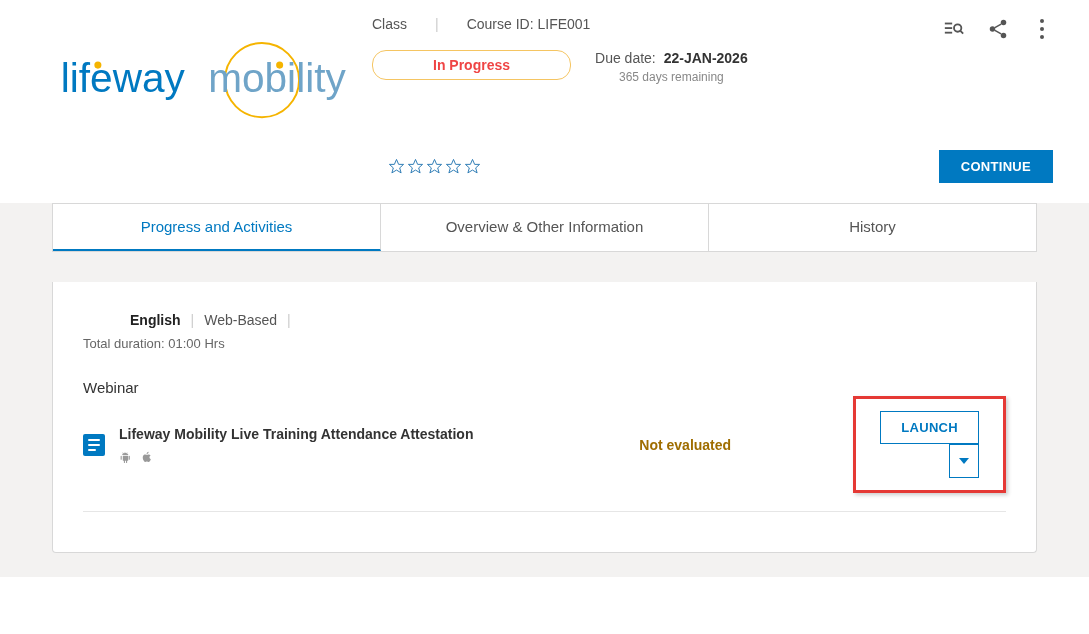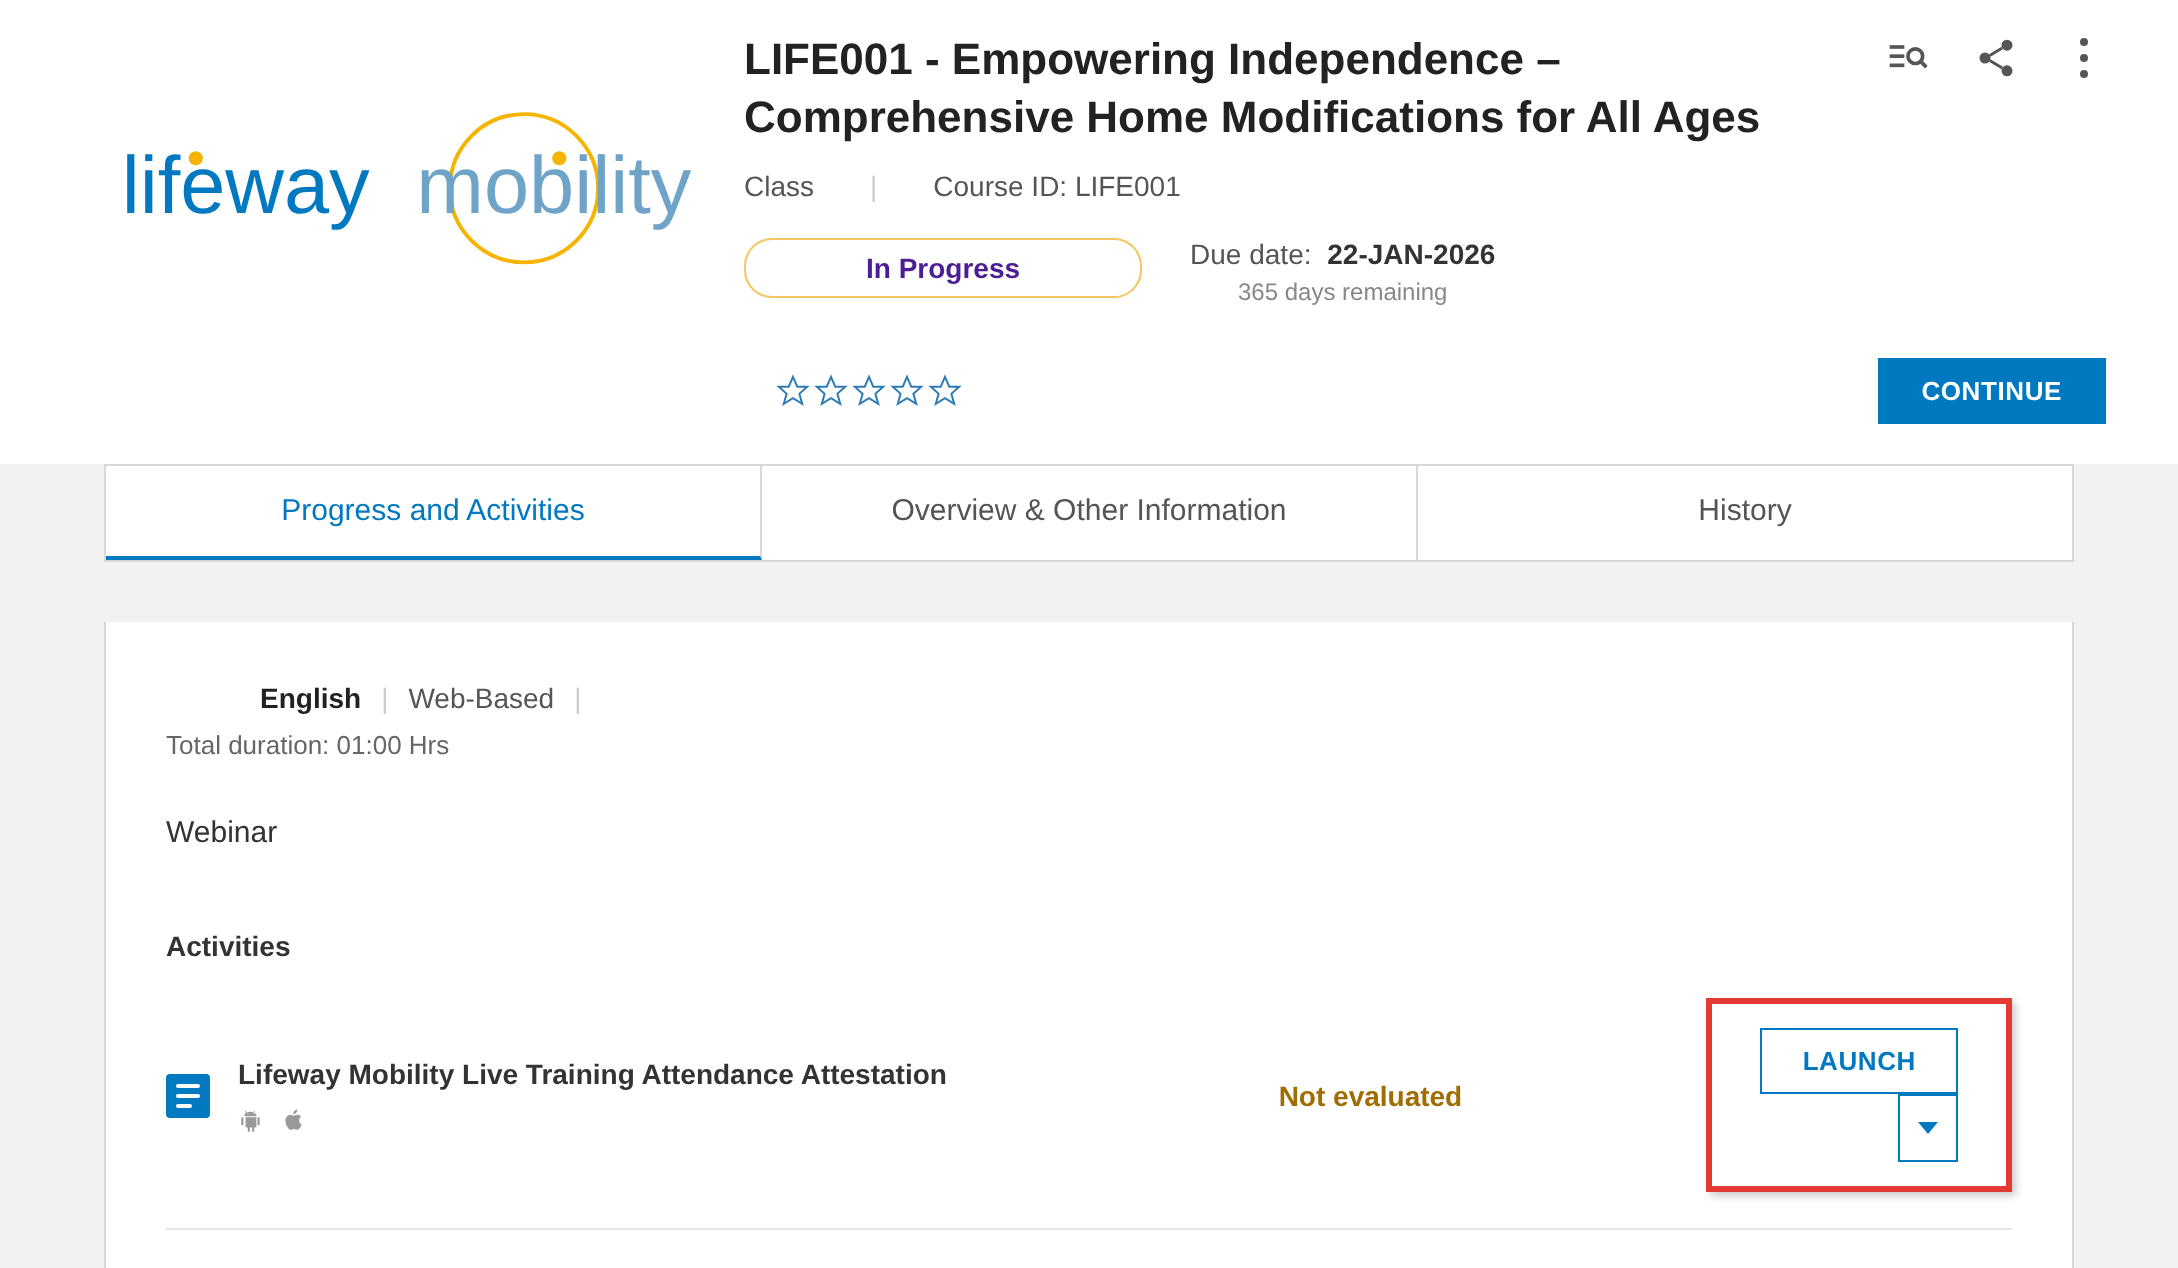--- a/index.html
+++ b/index.html
@@ -45,21 +45,21 @@
   .meta-row .vbar { color: #ccc; }
 
   .status-row {
     display: flex;
     align-items: flex-start;
     gap: 24px;
   }
 
   .status-pill {
     border: 1px solid #f5c562;
-    color: #4c1d95;
+    color: #ef4444;
     font-weight: bold;
     font-size: 14px;
     padding: 6px 60px;
     border-radius: 14px;
     background: #fff;
   }
 
   .due-block { font-size: 14px; }
   .due-label { color: #555; margin-right: 4px; }
   .due-date { font-weight: bold; color: #333; }
@@ -223,21 +223,20 @@
     <svg class="logo-svg" viewBox="0 0 340 100">
       <circle cx="238" cy="50" r="42" fill="none" stroke="#f5b400" stroke-width="2.2"></circle>
       <text x="10" y="64" font-family="Arial" font-size="46" fill="#0079c1" font-weight="500" letter-spacing="0">lifeway</text>
       <text x="177" y="64" font-family="Arial" font-size="46" fill="#6fa4c8" font-weight="300" letter-spacing="0">mobility</text>
       <circle cx="52" cy="33" r="4" fill="#f5b400"></circle>
       <circle cx="258" cy="33" r="4" fill="#f5b400"></circle>
     </svg>
   </div>
 
   <div class="title-block">
-    <h1 class="course-title">LIFE001 - Empowering Independence – Comprehensive Home Modifications for All Ages</h1>
 
     <div class="meta-row">
       <span>Class</span>
       <span class="vbar">|</span>
       <span>Course ID: LIFE001</span>
     </div>
 
     <div class="status-row">
       <div class="status-pill">In Progress</div>
       <div class="due-block">
@@ -301,21 +300,20 @@
   <div class="card">
     <div class="class-meta">
       <span class="lang">English</span>
       <span class="vbar">|</span>
       <span>Web-Based</span>
       <span class="vbar">|</span>
     </div>
     <div class="duration">Total duration: 01:00 Hrs</div>
     <div class="webinar-label">Webinar</div>
 
-    <div class="activities-heading">Activities</div>
 
     <div class="activity-row">
       <div class="activity-icon">
         <span></span>
           <span></span>
           <span></span>
       </div>
       <div class="activity-title-wrap">
         <div class="activity-title">Lifeway Mobility Live Training Attendance Attestation</div>
         <div class="platform-icons">

